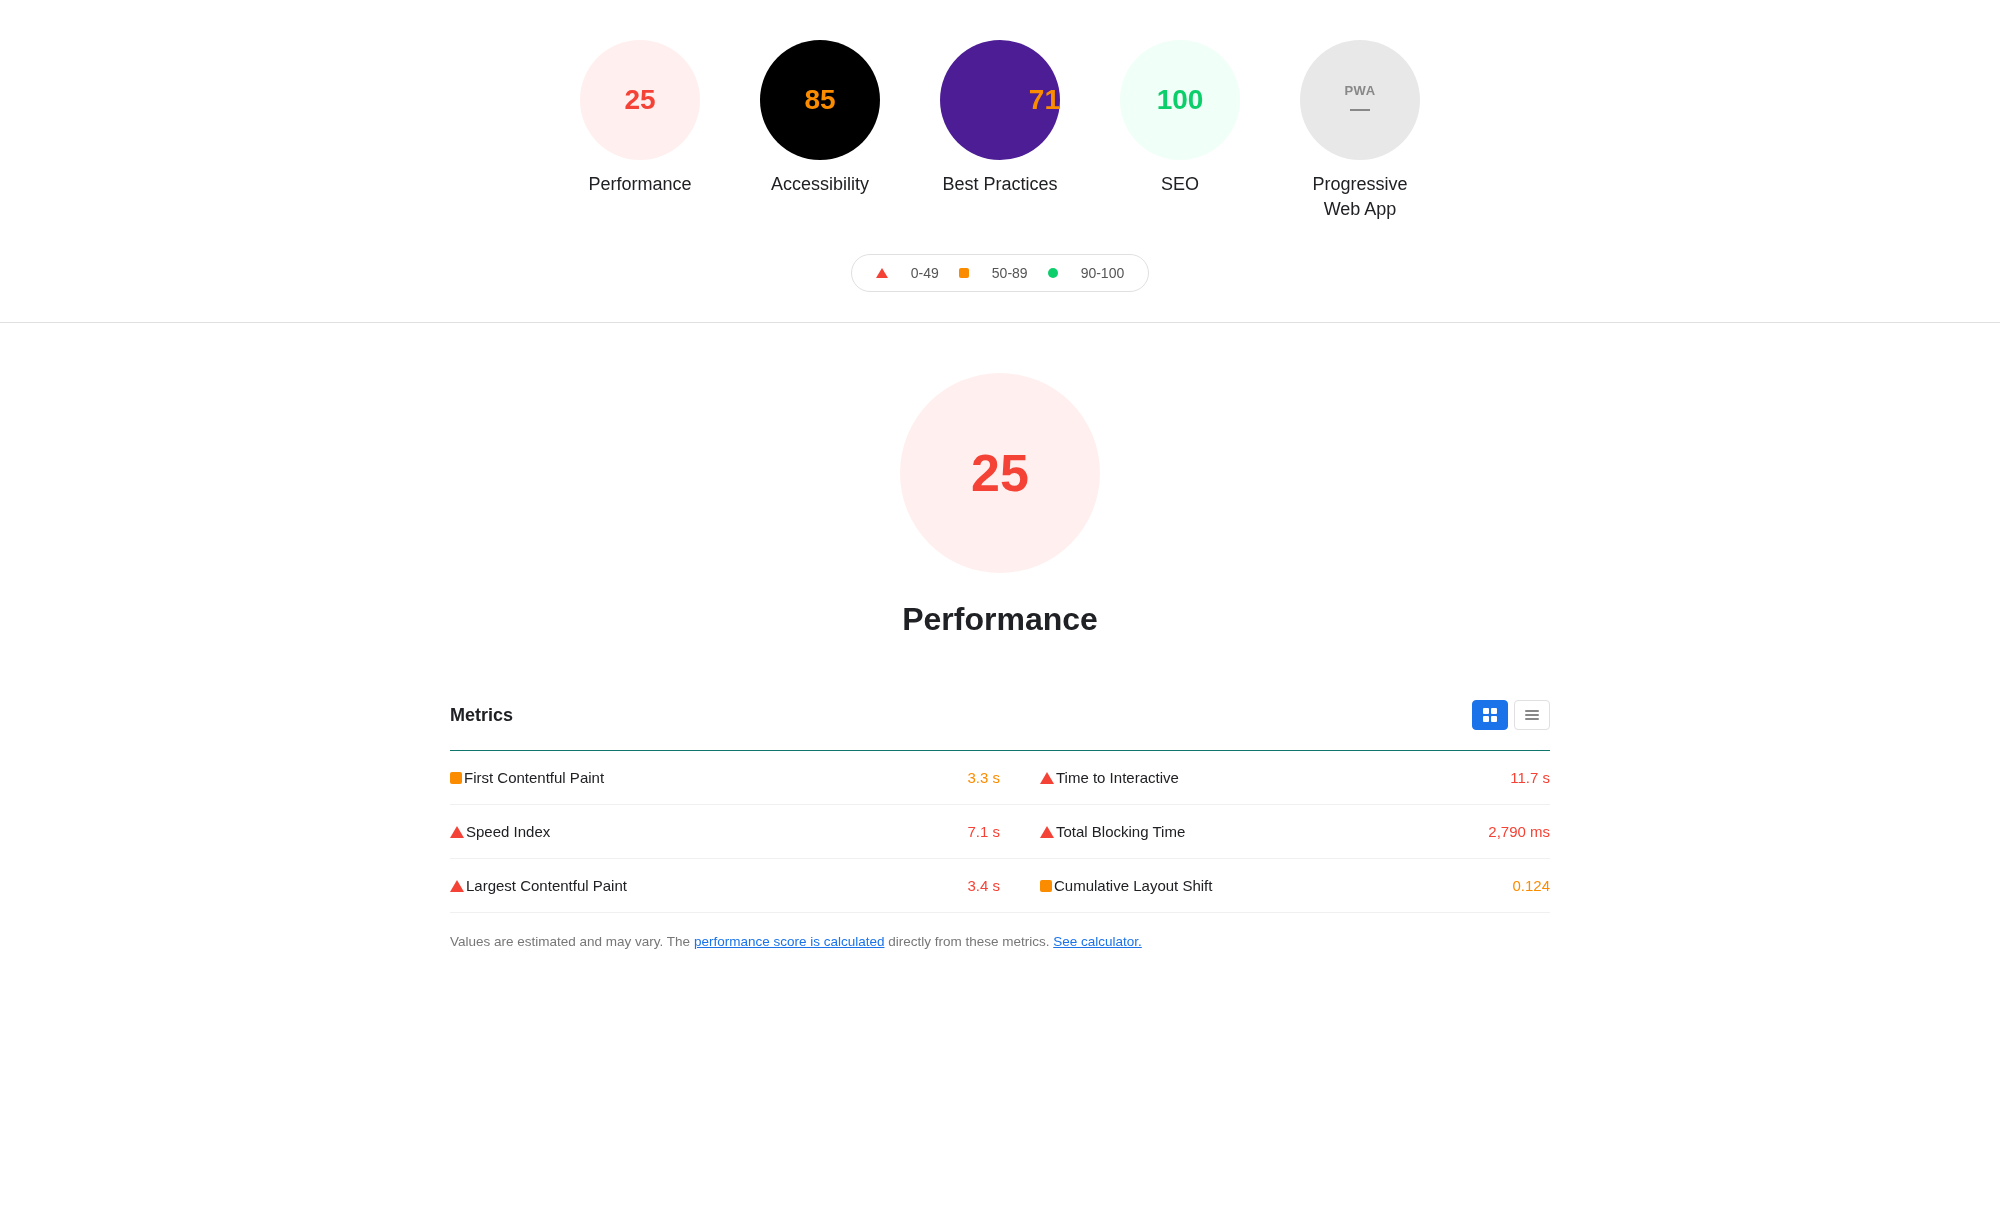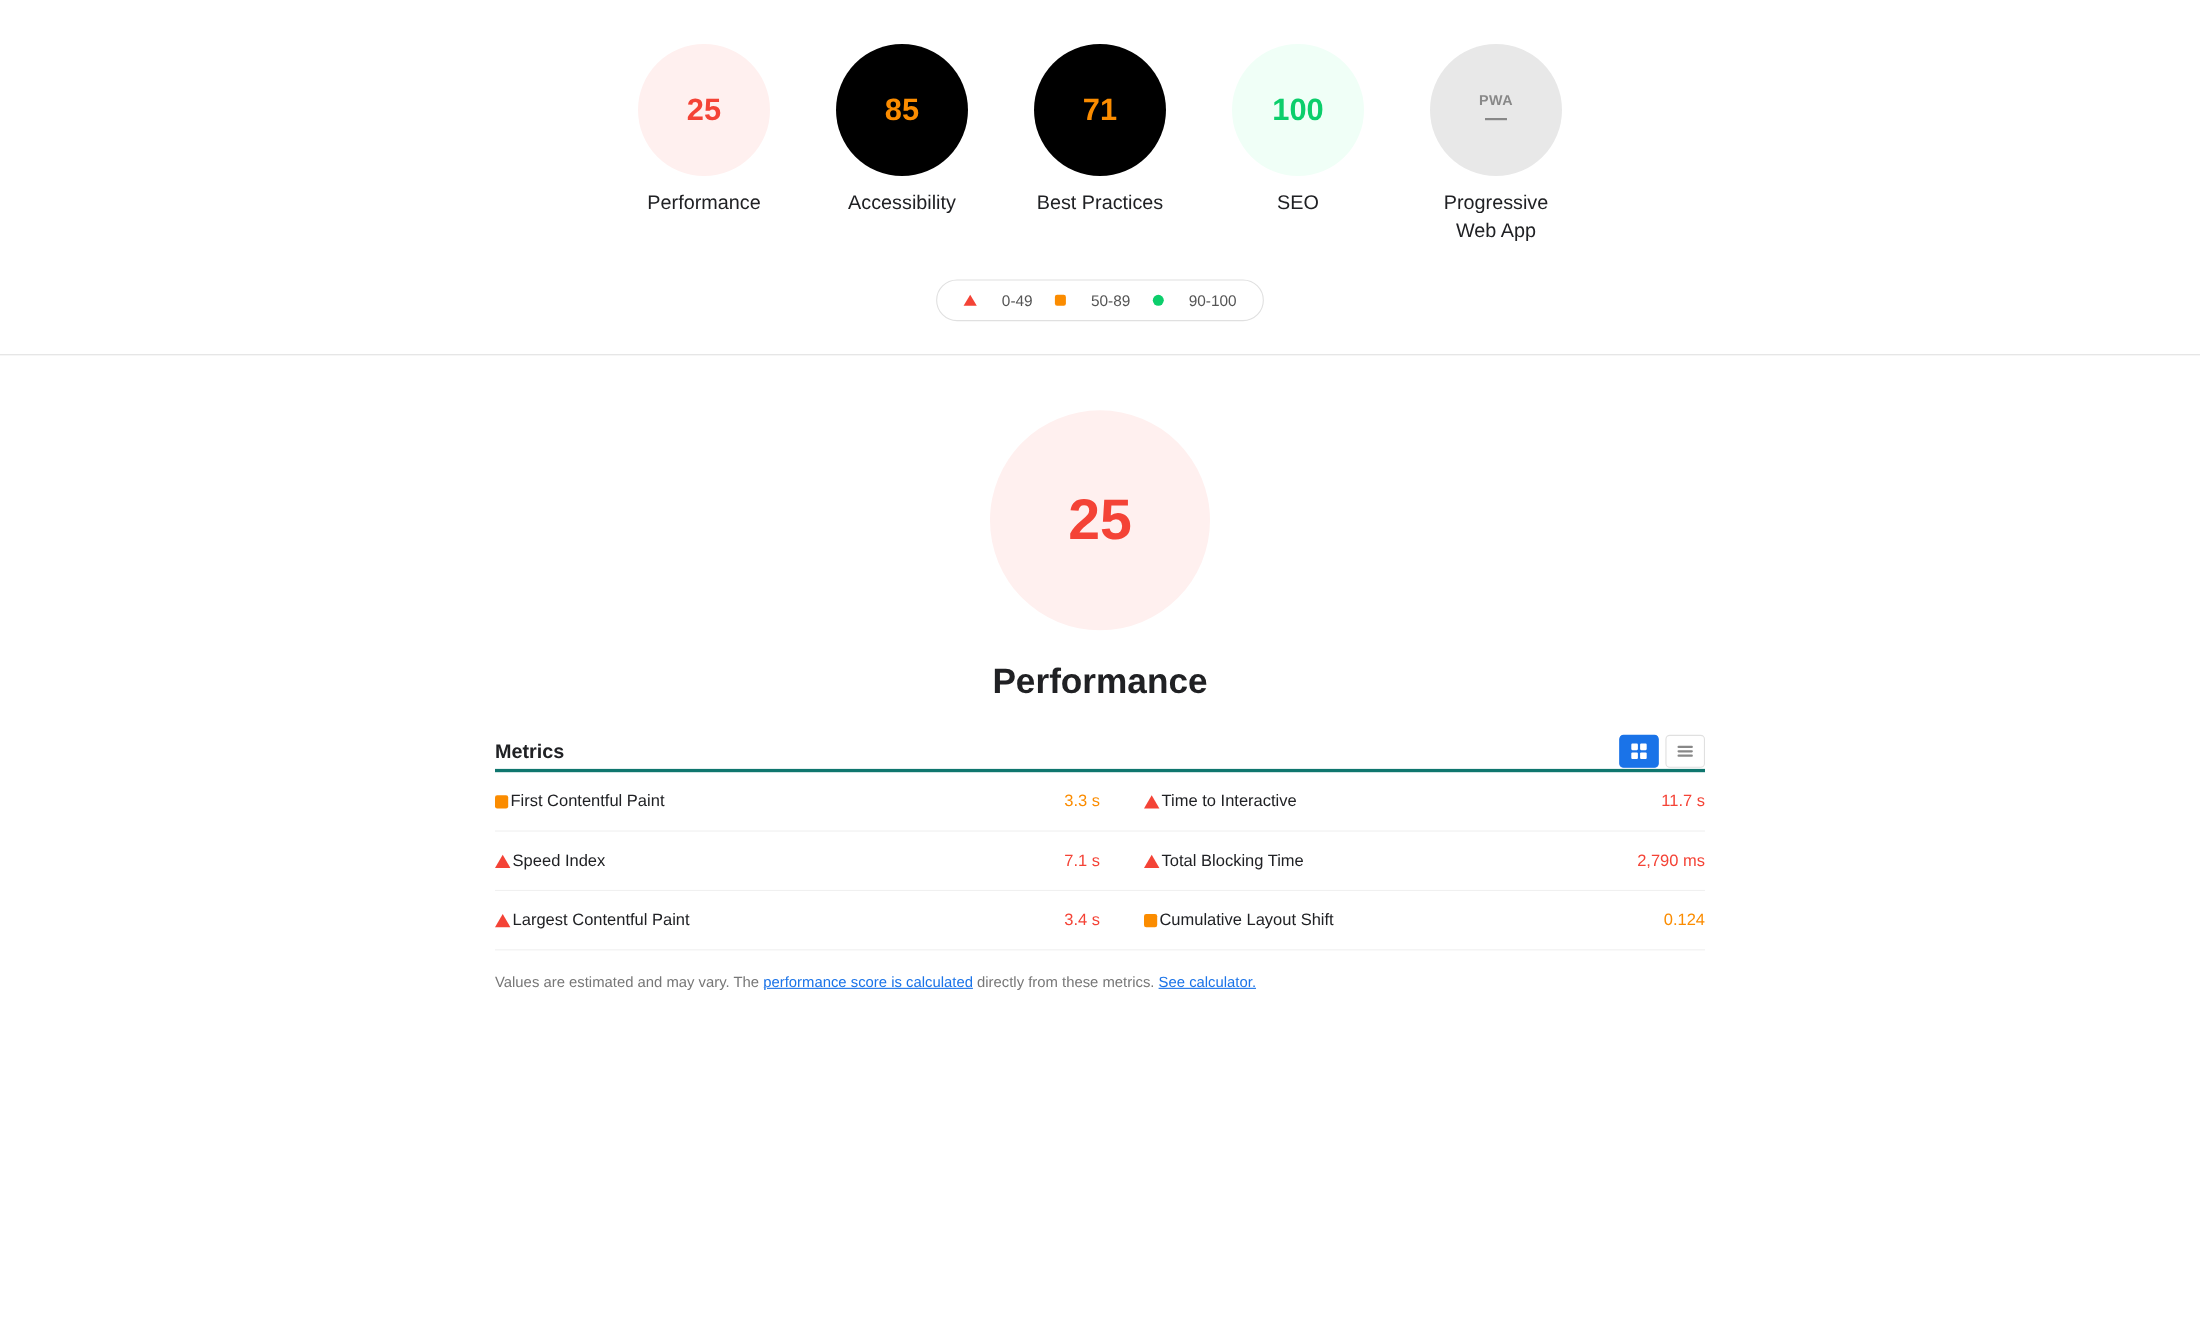--- a/index.html
+++ b/index.html
@@ -170,23 +170,24 @@
     
     .metrics-section {
       width: 1100px;
       max-width: 95vw;
     }
 
     .metrics-header {
       display: flex;
       justify-content: space-between;
       align-items: center;
-      padding-bottom: 1px;
-      border-bottom: 3px solid #0f766e;
+      padding-bottom: 20px;
+      border-bottom: 1px solid #0f766e;
       margin-bottom: 0;
+      margin-top: 32px;
     }
 
     .metrics-title {
       font-size: 18px;
       font-weight: 700;
       color: #202124;
     }
 
     .view-toggle {
       display: flex;
@@ -303,21 +304,21 @@
       </div>
       <span class="score-card-label">Accessibility</span>
     </div>
 
     <div class="score-card">
       <div class="gauge-container">
         <svg viewBox="0 0 120 120">
           <circle class="gauge-bg" cx="60" cy="60" r="52"></circle>
           <circle class="gauge-fill" cx="60" cy="60" r="52" stroke="#fb8c00" stroke-dasharray="326.7" stroke-dashoffset="95"></circle>
         </svg>
-        <div class="gauge-inner" style="background: #000000; border-radius: 50%;">
+        <div class="gauge-inner" style="background: #4c1d95; border-radius: 50%; justify-content: flex-end;">
           <span class="gauge-number" style="color: #fb8c00;">71</span>
         </div>
       </div>
       <span class="score-card-label">Best Practices</span>
     </div>
 
     <div class="score-card">
       <div class="gauge-container">
         <svg viewBox="0 0 120 120">
           <circle class="gauge-bg" cx="60" cy="60" r="52"></circle>

